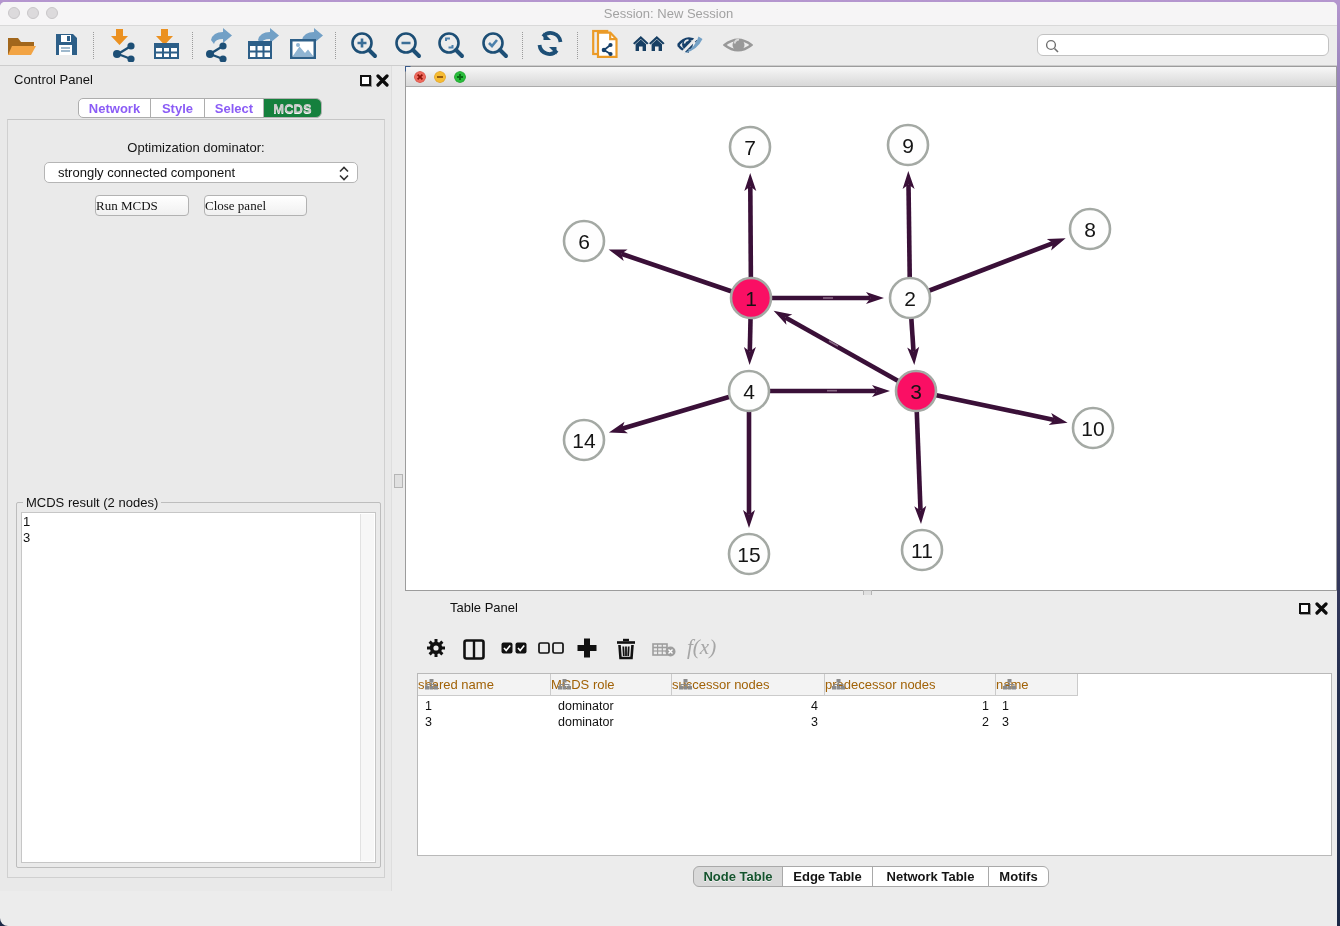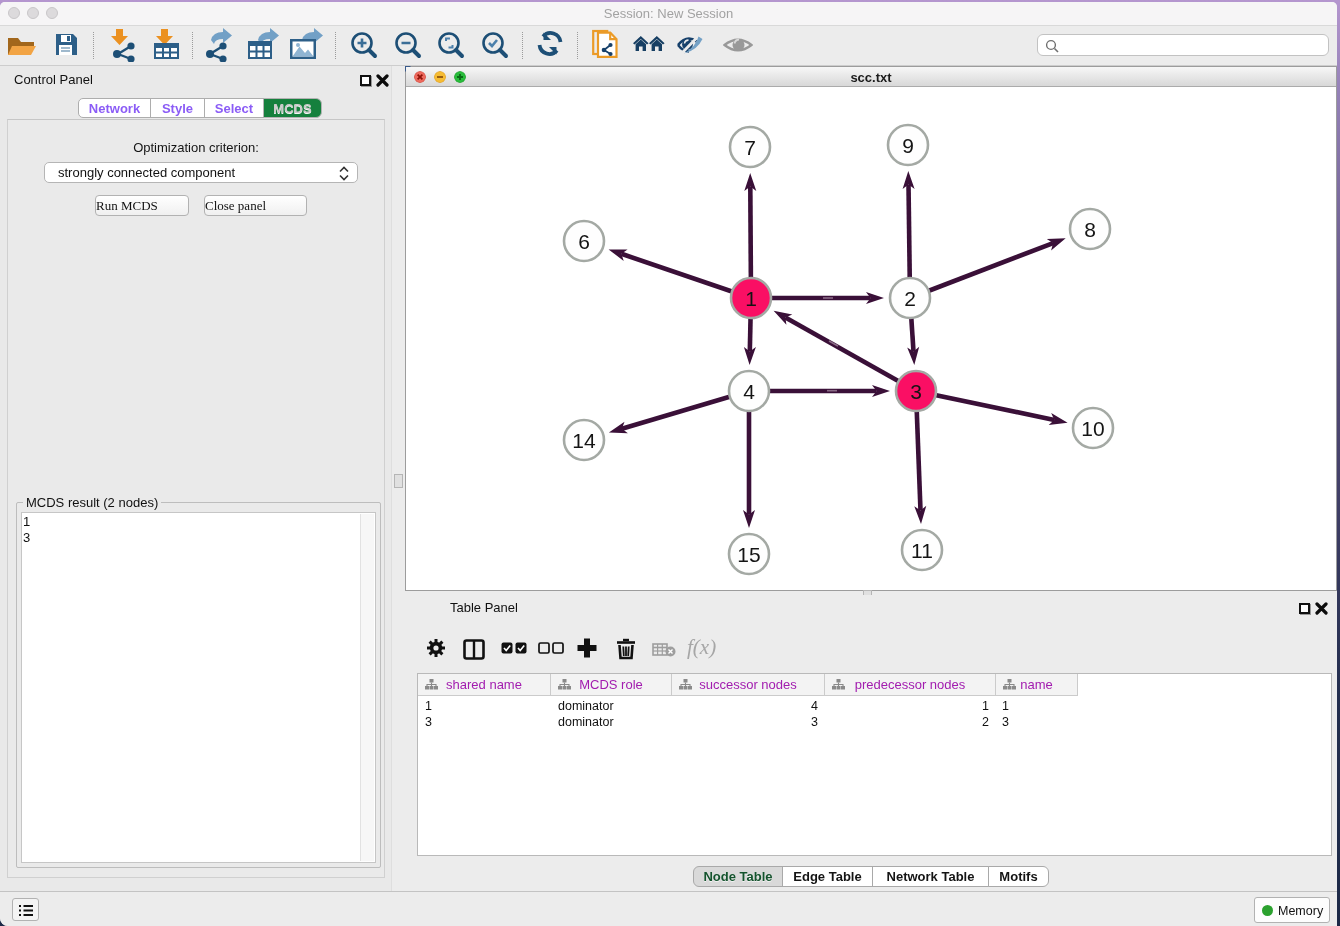--- a/index.html
+++ b/index.html
@@ -46,21 +46,21 @@
 #nettitle { position:absolute; left:0; top:0; right:0; height:20px;
   background:linear-gradient(#f7f7f7,#d8d8d8); border-bottom:1px solid #ababab; }
 #nettitle .t { position:absolute; left:0; right:0; top:3px; text-align:center;
   font-size:13px; font-weight:700; color:#1a1a1a; }
 .tl { position:absolute; top:4px; width:12px; height:12px; border-radius:50%; }
 
 #tpanel { position:absolute; left:405px; top:593px; right:0; bottom:35px; background:#ececec; }
 #ttable { position:absolute; left:12px; top:78px; right:5px; height:183px;
   background:#fff; border:1px solid #b9b9b9; }
 .hcell { position:absolute; top:0; height:21px; background:#f3f3f3;
-  border-right:1px solid #cbcbcb; font-size:13px; color:#a21caf; text-align:center; line-height:21px; }
+  border-right:1px solid #cbcbcb; font-size:13px; color:#a16207; line-height:21px; }
 .tcell { position:absolute; font-size:12.5px; color:#111; height:16px; line-height:16px; }
 .btab { position:absolute; top:271px; height:21px; line-height:20px; background:#fff;
   border:1px solid #a9a9a9; font-size:13px; font-weight:700; color:#141414; text-align:center; }
 
 #statusbar { position:absolute; left:0; right:0; bottom:0; height:35px;
   background:#ececec; border-top:1px solid #c3c3c3; }
 </style>
 </head>
 <body>
 <div id="app">
@@ -219,21 +219,21 @@
   <div class="ptitle abs" style="left:14px;top:6px;">Control Panel</div>
   <div class="wicon-sq" style="left:360px;top:9px;"></div>
   <svg class="abs" style="left:376px;top:8px;" width="14" height="13">
     <path d="M2,2 L11,11 M11,2 L2,11" stroke="#0c0c0c" stroke-width="3.2" stroke-linecap="round"></path>
   </svg>
   <div class="tab" style="left:78px;top:32px;width:73px;border-radius:5px 0 0 5px;">Network</div>
   <div class="tab" style="left:150px;top:32px;width:55px;">Style</div>
   <div class="tab" style="left:204px;top:32px;width:60px;">Select</div>
   <div class="tab" style="left:263px;top:32px;width:59px;background:#15803d;color:#c9c9c9;text-shadow:0 1px 0 #f6f6f6;border-radius:0 6px 6px 0;border-color:#b3b3b3;">MCDS</div>
   <div id="cpanelbox">
-    <div class="abs" style="left:0;right:0;top:20px;text-align:center;font-size:13px;color:#141414;">Optimization criterion:</div>
+    <div class="abs" style="left:0;right:0;top:20px;text-align:center;font-size:13px;color:#141414;">Optimization dominator:</div>
     <div class="abs" style="left:36px;top:42px;width:314px;height:21px;background:#fff;border:1px solid #b5b5b5;border-radius:5px;padding-left:13px;">
       <div class="abs" style="left:13px;top:2px;font-size:13px;color:#111;">strongly connected component</div>
       <svg class="abs" style="right:7px;top:3px;" width="12" height="15">
         <path d="M2,5.5 L6,1.5 L10,5.5" fill="none" stroke="#333" stroke-width="1.6"></path>
         <path d="M2,9.5 L6,13.5 L10,9.5" fill="none" stroke="#333" stroke-width="1.6"></path>
       </svg>
     </div>
     <div class="btn" style="left:87px;top:75px;width:94px;">Run MCDS</div>
     <div class="btn" style="left:196px;top:75px;width:103px;">Close panel</div>
     <fieldset id="mcdsfield">
@@ -254,21 +254,20 @@
           <path d="M3.6,3.6 L8.4,8.4 M8.4,3.6 L3.6,8.4" stroke="#8f1207" stroke-width="1.7"></path>
         </svg>
     <svg class="tl" style="left:28px;" width="12" height="12">
           <circle cx="6" cy="6" r="5.6" fill="#f6bc33" stroke="#df9f22" stroke-width="0.8"></circle>
           <path d="M3,6 h6" stroke="#985e11" stroke-width="1.9"></path>
         </svg>
     <svg class="tl" style="left:48px;" width="12" height="12">
           <circle cx="6" cy="6" r="5.6" fill="#29bc3b" stroke="#1da02c" stroke-width="0.8"></circle>
           <path d="M3,6 h6 M6,3 v6" stroke="#0a6b16" stroke-width="1.9"></path>
         </svg>
-    <div class="t">scc.txt</div>
   </div>
   <svg class="abs" style="left:0;top:21px;" width="929" height="502" font-family="Liberation Sans, sans-serif">
 <line x1="345.0" y1="210.0" x2="344.3" y2="98.5" stroke="#3a1038" stroke-width="4.6"></line>
 <polygon points="344.2,85.0 350.3,103.0 344.3,98.5 338.3,103.0" fill="#3a1038"></polygon>
 <line x1="345.0" y1="210.0" x2="215.4" y2="165.8" stroke="#3a1038" stroke-width="4.6"></line>
 <polygon points="202.6,161.4 221.6,161.5 215.4,165.8 217.7,172.9" fill="#3a1038"></polygon>
 <line x1="345.0" y1="210.0" x2="464.5" y2="210.0" stroke="#3a1038" stroke-width="4.6"></line>
 <polygon points="478.0,210.0 460.0,216.0 464.5,210.0 460.0,204.0" fill="#3a1038"></polygon>
 <line x1="345.0" y1="210.0" x2="343.8" y2="263.5" stroke="#3a1038" stroke-width="4.6"></line>
 <polygon points="343.6,277.0 337.9,258.9 343.8,263.5 349.9,259.1" fill="#3a1038"></polygon>
@@ -429,31 +428,13 @@
 <div class="tcell" style="left:300px;top:40px;width:100px;text-align:right;">3</div>
 <div class="tcell" style="left:471px;top:40px;width:100px;text-align:right;">2</div>
 <div class="tcell" style="left:584px;top:40px;">3</div>
 
 </div>
   <div class="btab" style="left:288px;width:90px;background:#d9d9d9;color:#14532d;text-shadow:0 1px 0 #f2f2f2;border-radius:6px 0 0 6px;">Node Table</div>
   <div class="btab" style="left:377px;width:91px;">Edge Table</div>
   <div class="btab" style="left:467px;width:117px;">Network Table</div>
   <div class="btab" style="left:583px;width:61px;border-radius:0 6px 6px 0;">Motifs</div>
 </div>
-<div id="statusbar">
-  <div class="abs" style="left:12px;top:6px;width:27px;height:23px;background:#f4f4f4;border:1px solid #b2b2b2;border-radius:3px;">
-    <svg class="abs" style="left:5px;top:5px;" width="16" height="13">
-      <g stroke="#111" stroke-width="2.2">
-        <line x1="1" y1="2" x2="3" y2="2"></line>
-            <line x1="5.5" y1="2" x2="15" y2="2"></line>
-        <line x1="1" y1="6.5" x2="3" y2="6.5"></line>
-            <line x1="5.5" y1="6.5" x2="15" y2="6.5"></line>
-        <line x1="1" y1="11" x2="3" y2="11"></line>
-            <line x1="5.5" y1="11" x2="15" y2="11"></line>
-      </g>
-    </svg>
-  </div>
-  <div class="abs" style="right:7px;top:5px;width:76px;height:26px;background:#fdfdfd;border:1px solid #b2b2b2;border-radius:3px;">
-    <div class="abs" style="left:7px;top:7px;width:11px;height:11px;border-radius:50%;background:#2ba12e;"></div>
-    <div class="abs" style="left:23px;top:6px;font-size:12.5px;color:#111;">Memory</div>
-  </div>
-</div>
 </div>
 
 </body></html>

